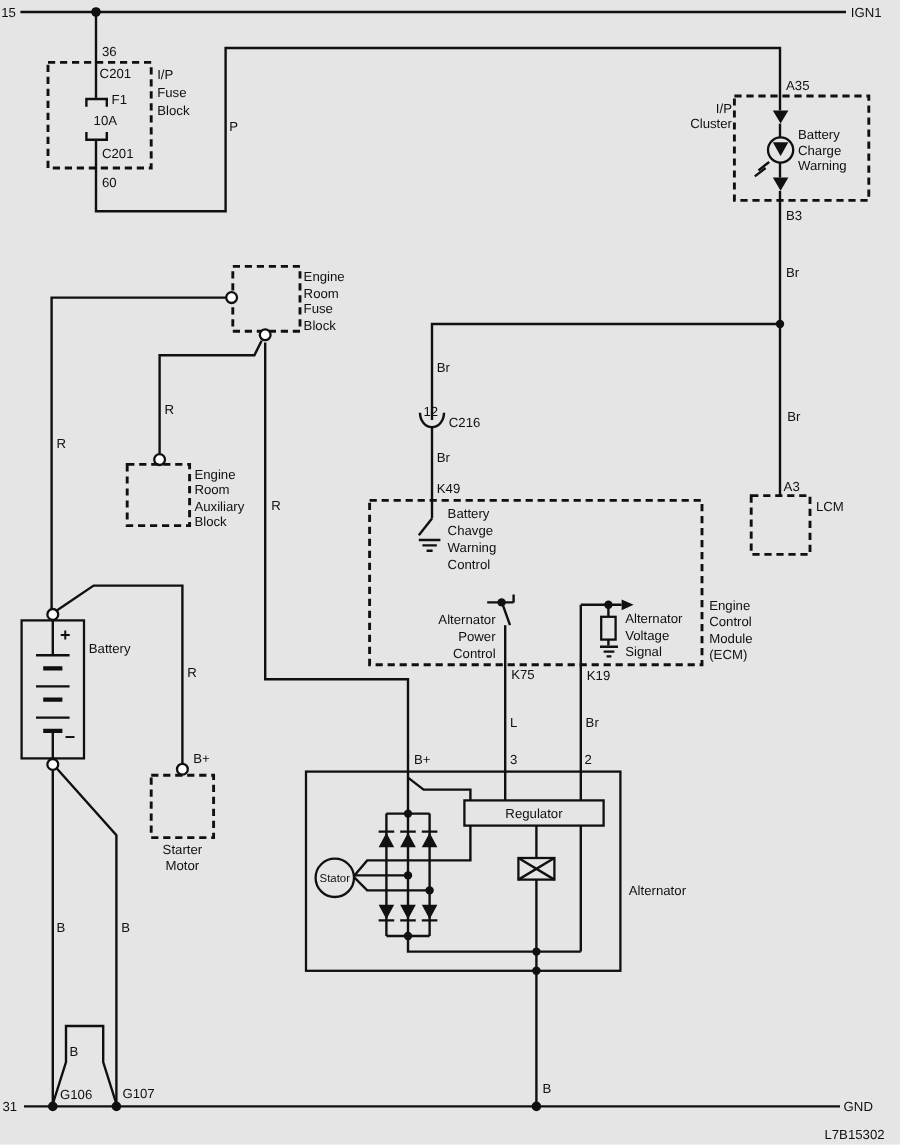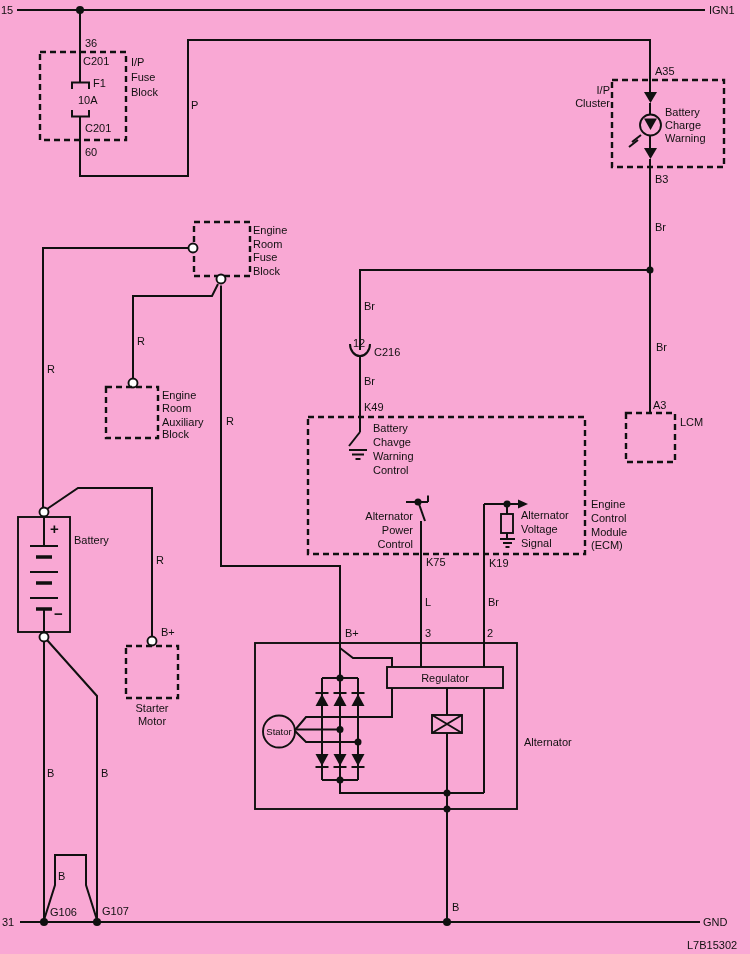--- a/index.html
+++ b/index.html
@@ -1,16 +1,16 @@
 <!DOCTYPE html>
 <html><head>
 <meta charset="utf-8">
 <style>
   html,body { margin:0; padding:0; background:#ffffff; }
-  .stage { position:relative; width:750px; height:954px; background:#f9a8d4; overflow:hidden; }
+  .stage { position:relative; width:750px; height:954px; background:#e5e5e5; overflow:hidden; }
   svg { display:block; }
   .w   { fill:none; stroke:#101010; stroke-width:2; }
   .wt  { fill:none; stroke:#101010; stroke-width:3.6; }
   .box { fill:none; stroke:#101010; stroke-width:1.9; }
   .dbox{ fill:none; stroke:#101010; stroke-width:2.4; stroke-dasharray:6 4; }
   .dot { fill:#101010; stroke:none; }
   .oc  { fill:#ffffff; stroke:#101010; stroke-width:1.9; }
   .fil { fill:#101010; stroke:none; }
   text { font-family:"Liberation Sans", sans-serif; font-size:11px; fill:#101010; }
   .big { font-size:15px; font-weight:bold; }

